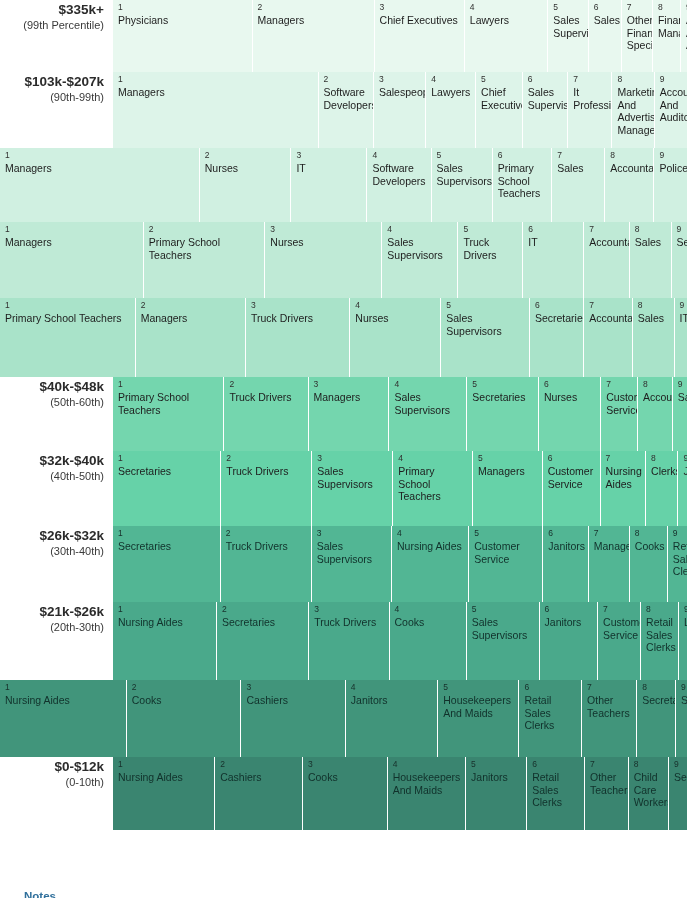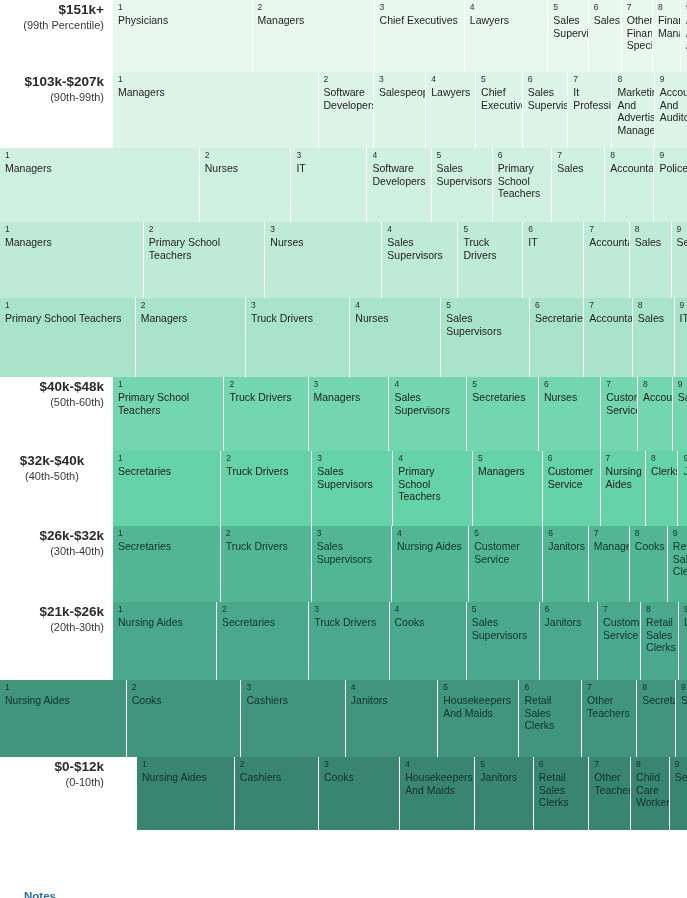--- a/index.html
+++ b/index.html
@@ -116,21 +116,21 @@
 </style>
 </head>
 <body>
 
 <div class="page">
 
 
   <div class="chart" id="chart-body">
       <div class="row" style="height: 72px;">
         <div class="row-label" style="padding-top: 2px;">
-          <span class="amt">$151k+</span>
+          <span class="amt">$335k+</span>
           <span class="pct">(99th Percentile)</span>
         </div>
         <div class="row-cells" style="height: 72px; background: rgb(232, 248, 239);">
           <div class="cell" style="flex: 0 0 24.304%; background: rgb(232, 248, 239); height: 72px;">
             <span class="rank">1</span>
             <span class="jobname">Physicians</span>
           </div>
           <div class="cell" style="flex: 0 0 21.266%; background: rgb(232, 248, 239); height: 72px;">
             <span class="rank">2</span>
             <span class="jobname">Managers</span>
@@ -367,21 +367,21 @@
             <span class="rank">8</span>
             <span class="jobname">Accountants</span>
           </div>
           <div class="cell" style="flex: 0 0 5.5335%; background: rgb(116, 214, 174); height: 74px;">
             <span class="rank">9</span>
             <span class="jobname">Sales</span>
           </div>
         </div>
       </div>
       <div class="row" style="height: 75px;">
-        <div class="row-label" style="padding-top: 2px; text-align: center;">
+        <div class="row-label" style="padding-top: 2px;">
           <span class="amt">$32k-$40k</span>
           <span class="pct">(40th-50th)</span>
         </div>
         <div class="row-cells" style="height: 75px; background: rgb(102, 210, 168);">
           <div class="cell" style="flex: 0 0 18.879%; background: rgb(102, 210, 168); height: 75px;">
             <span class="rank">1</span>
             <span class="jobname">Secretaries</span>
           </div>
           <div class="cell" style="flex: 0 0 15.841%; background: rgb(102, 210, 168); height: 75px;">
             <span class="rank">2</span>
@@ -538,21 +538,21 @@
           <div class="cell" style="flex: 0 0 5.642%; background: rgb(65, 149, 123); height: 77px;">
             <span class="rank">8</span>
             <span class="jobname">Secretaries</span>
           </div>
           <div class="cell" style="flex: 0 0 5.208%; background: rgb(65, 149, 123); height: 77px;">
             <span class="rank">9</span>
             <span class="jobname">Servers</span>
           </div>
         </div>
       </div>
-      <div class="row" style="height: 73px; gap: 24px;">
+      <div class="row" style="height: 73px;">
         <div class="row-label" style="padding-top: 2px;">
           <span class="amt">$0-$12k</span>
           <span class="pct">(0-10th)</span>
         </div>
         <div class="row-cells dark" style="height: 73px; background: rgb(58, 133, 112);">
           <div class="cell" style="flex: 0 0 17.794%; background: rgb(58, 133, 112); height: 73px;">
             <span class="rank">1</span>
             <span class="jobname">Nursing Aides</span>
           </div>
           <div class="cell" style="flex: 0 0 15.2985%; background: rgb(58, 133, 112); height: 73px;">

